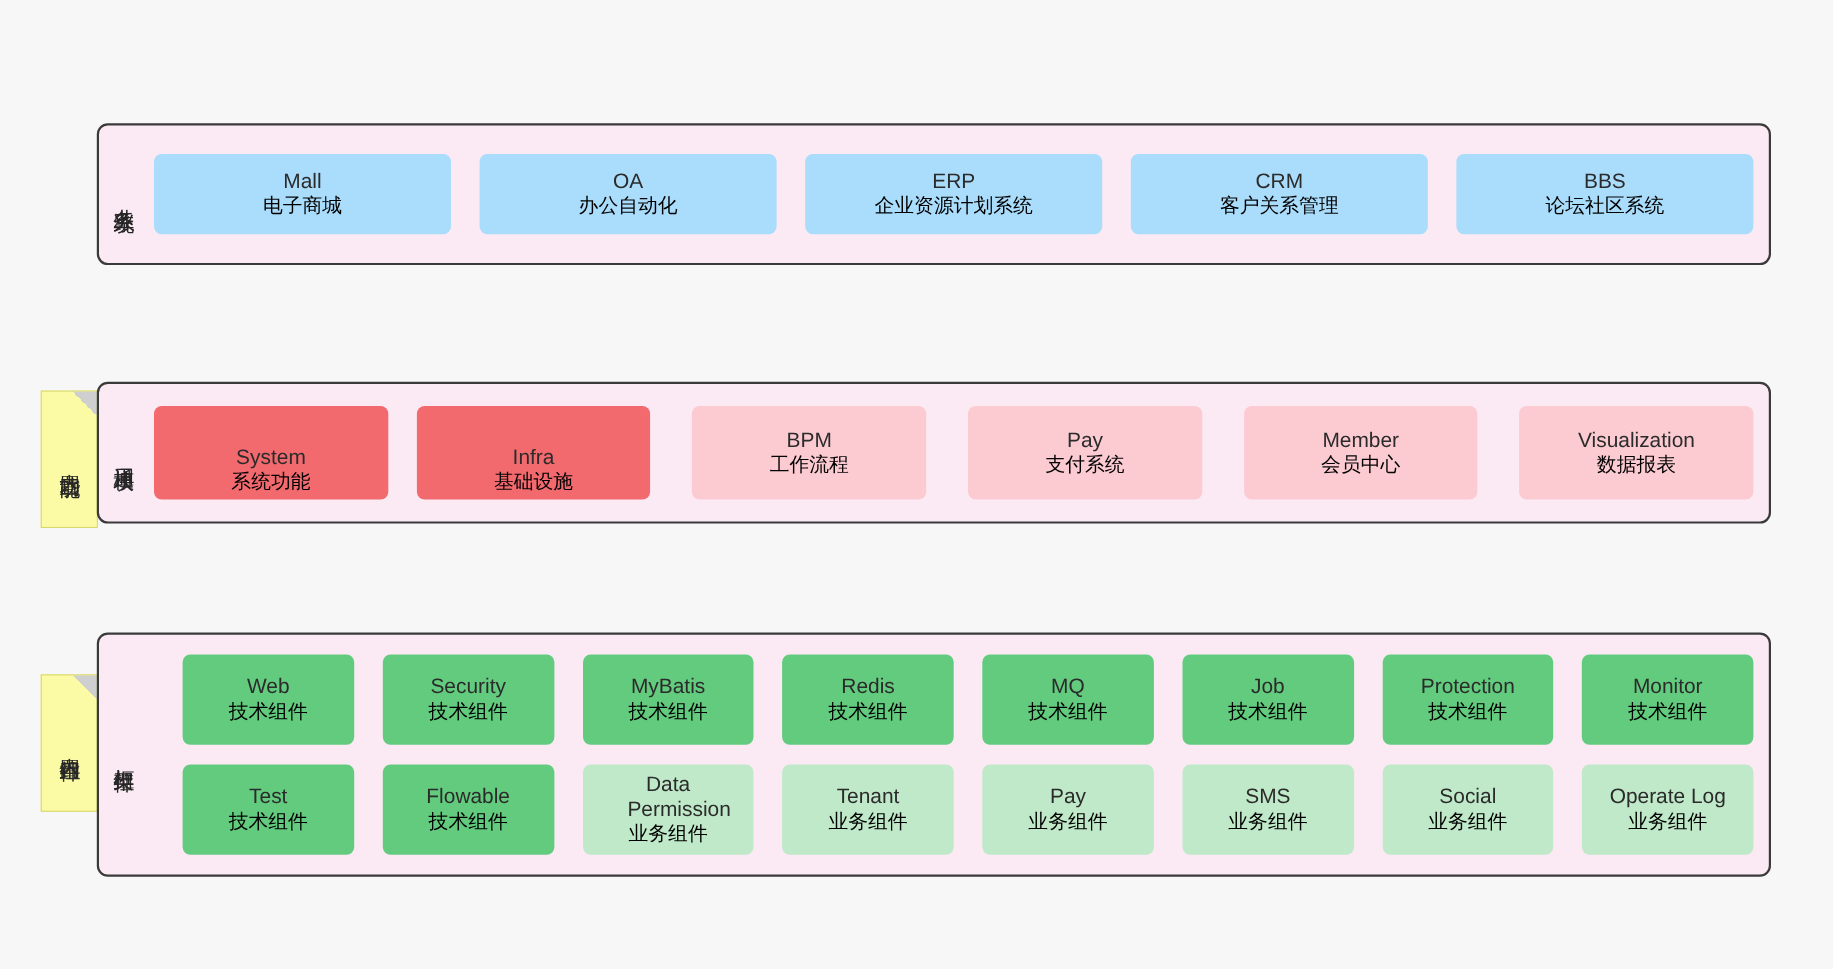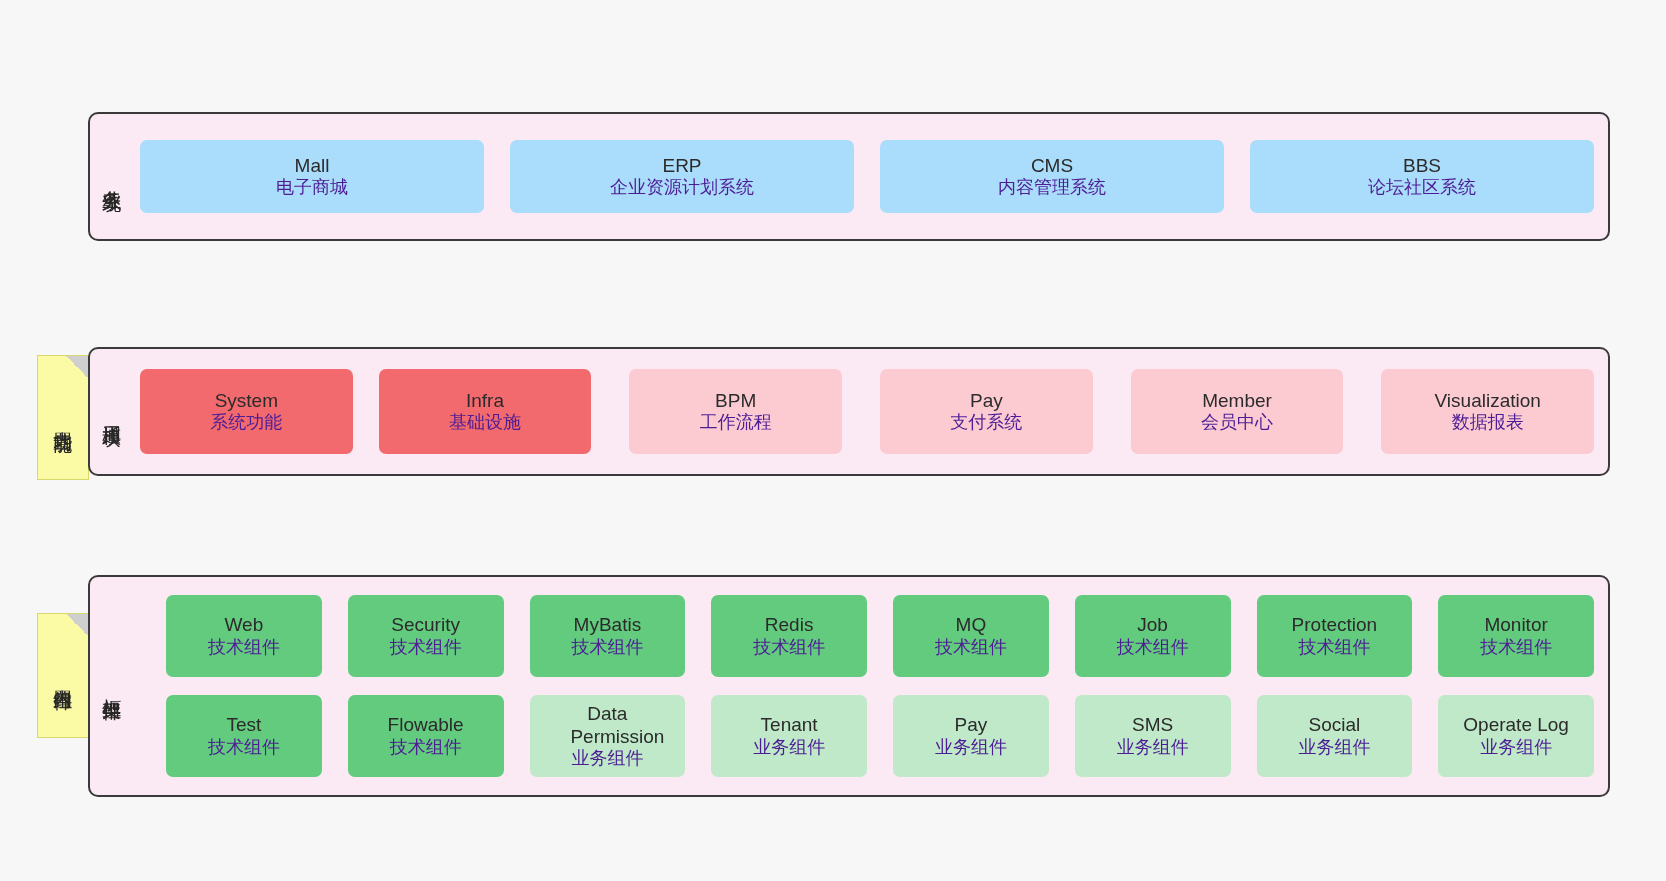--- a/index.html
+++ b/index.html
@@ -56,25 +56,25 @@
     display:flex;
     flex-direction:column;
     align-items:center;
     justify-content:center;
     text-align:center;
     line-height:1.22;
     box-sizing:border-box;
     padding:4px 6px;
   }
   .cell .en{font-size:19px;color:#2b2b2b;}
-  .cell .cn{font-size:18px;color:#4c1d95;}
+  .cell .cn{font-size:18px;color:#000000;}
 
   
   .c-blue{background:#aadcfb;}
-  .c-red{background:#f2696e;}
+  .c-red{background:#f2696e;justify-content:flex-end;}
   .c-redlight{background:#fccbd2;margin-left:12px;}
   .c-green{background:#62cb7e;}
   .c-greenlight{background:#bfe9c8;}
 
   
   #layer-business{left:88px;top:112px;width:1522px;height:129px;}
   #layer-business .row{height:73px;}
 
   #layer-common{left:88px;top:347px;width:1522px;height:129px;}
   #layer-common .row{height:85px;}
@@ -132,26 +132,30 @@
 
   <div class="layer" id="layer-business">
     <div class="layer-title">业务系统</div>
     <div class="layer-body">
       <div class="row">
         <div class="cell c-blue">
           <span class="en">Mall</span>
           <span class="cn">电子商城</span>
         </div>
         <div class="cell c-blue">
+          <span class="en">OA</span>
+          <span class="cn">办公自动化</span>
+        </div>
+        <div class="cell c-blue">
           <span class="en">ERP</span>
           <span class="cn">企业资源计划系统</span>
         </div>
         <div class="cell c-blue">
-          <span class="en">CMS</span>
-          <span class="cn">内容管理系统</span>
+          <span class="en">CRM</span>
+          <span class="cn">客户关系管理</span>
         </div>
         <div class="cell c-blue">
           <span class="en">BBS</span>
           <span class="cn">论坛社区系统</span>
         </div>
       </div>
     </div>
   </div>
 
 

